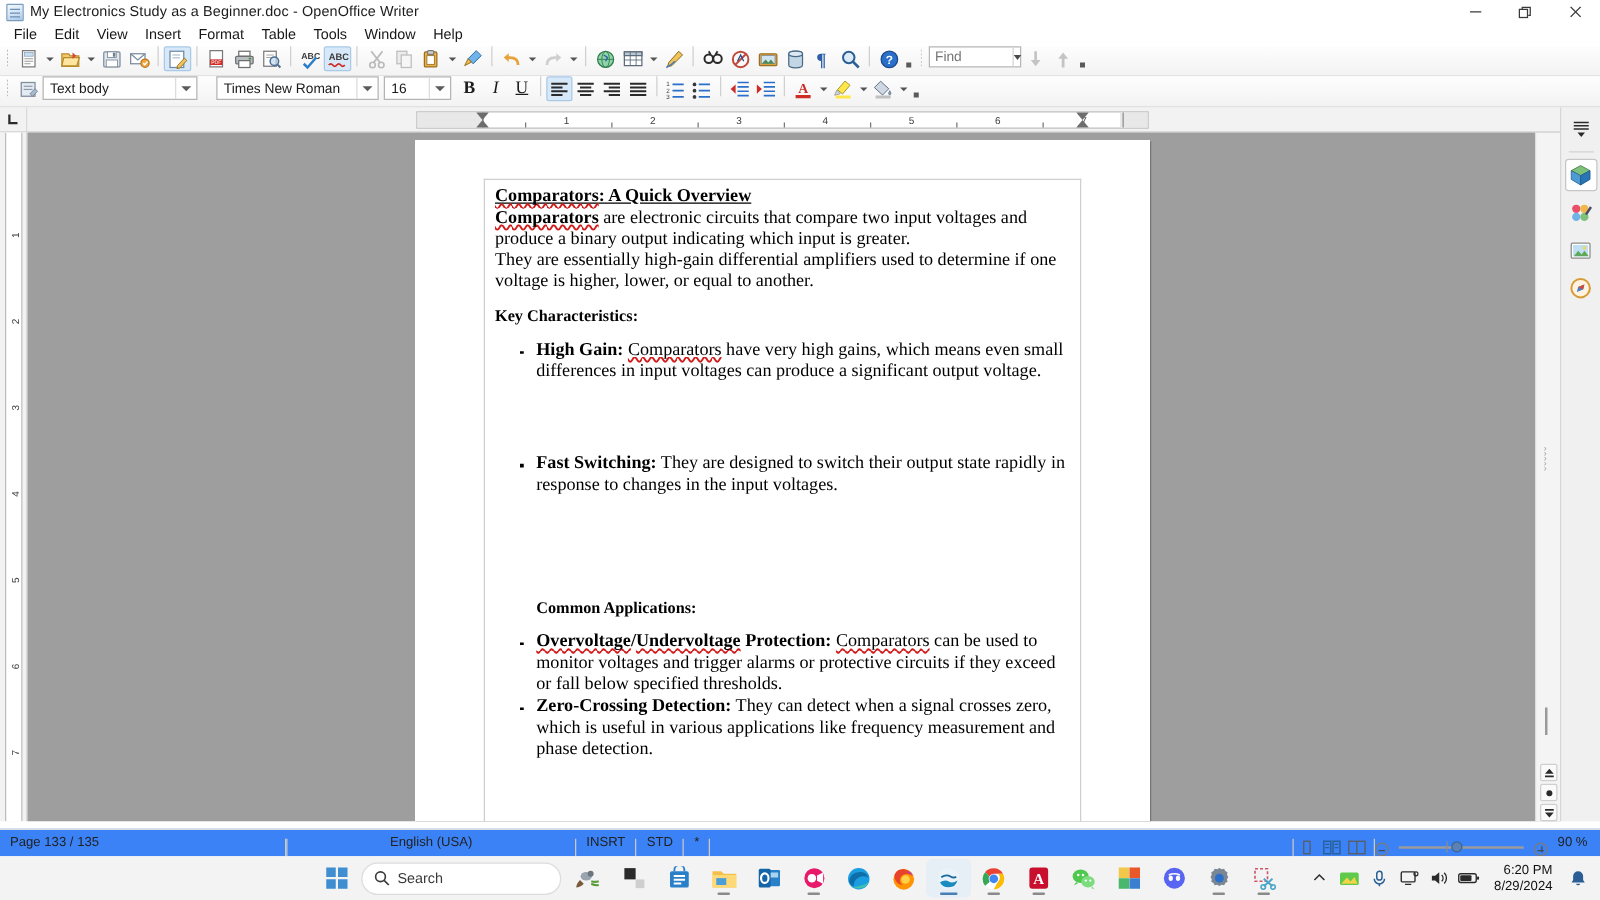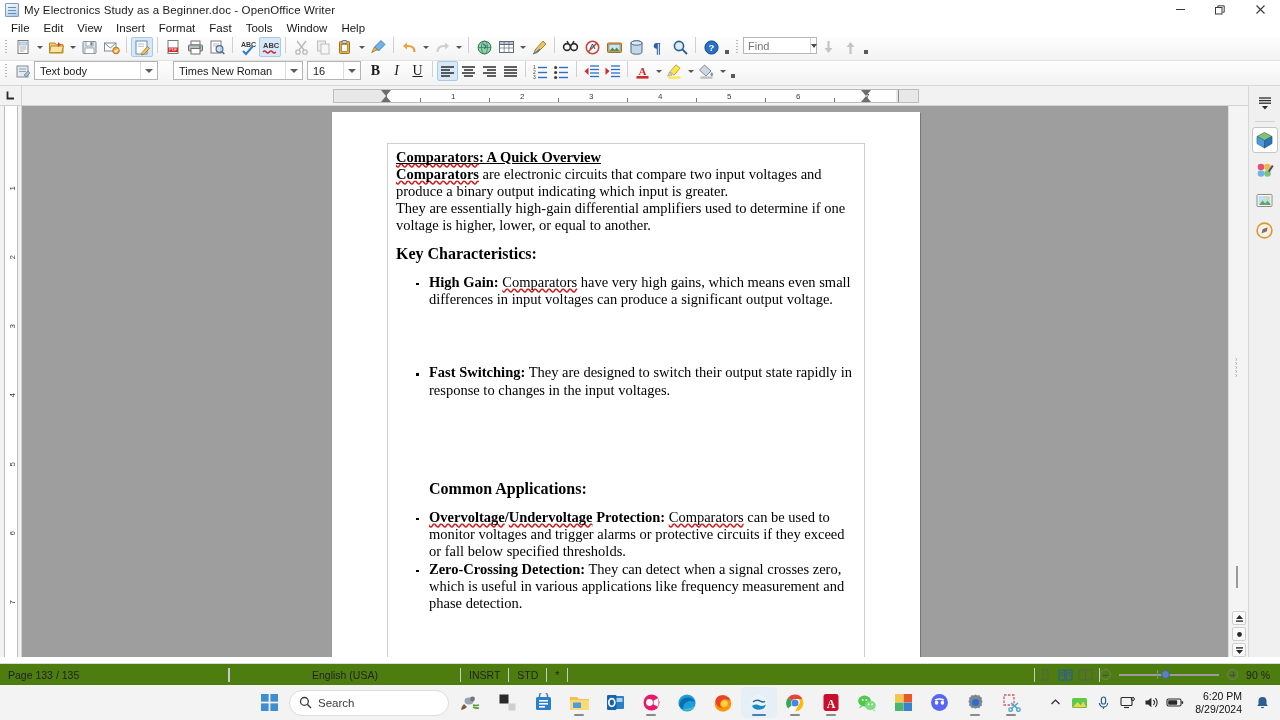--- a/index.html
+++ b/index.html
@@ -183,21 +183,21 @@
   .h-title {
     font-size: 14.5px; font-weight: bold; text-decoration: underline; margin-bottom: 9px;
   }
   .para { font-size: 14.5px; line-height: 1.17; }
   .gap { height: 11px; }
   .bold { font-weight: bold; }
   .sp { 
     text-decoration: underline; text-decoration-color: #d21b1b;
     text-decoration-style: wavy; text-decoration-skip-ink: none;
   }
-  .sect-head { font-size: 16px; font-weight: bold; }
+  .sect-head { font-size: 13px; font-weight: bold; }
   ul.bullets { margin: 0; padding: 0; list-style: none; }
   ul.bullets li {
     font-size: 14.5px; line-height: 1.19; position: relative;
     padding-left: 33px; margin: 0;
   }
   ul.bullets li:before {
     content: ""; position: absolute; left: 20px; top: 9px;
     width: 2.5px; height: 2.5px; background: #000;
   }
 
@@ -223,22 +223,22 @@
   .sb-btn {
     width: 26px; height: 26px; margin: 4px auto 0 auto; border-radius: 3px;
     display: flex; align-items: center; justify-content: center; position: relative;
   }
   .sb-btn.sel { background: #ffffff; border: 1px solid #c6c6c6; }
   .sb-sep { width: 20px; height: 1px; background: #d2d2d2; margin: 5px auto; }
 
   
   .statusbar {
     position: absolute; left: 0; top: 663px; width: 1280px; height: 22px;
-    background: #4d7c0f; border-top: 1px solid #dcdcdc;
-    display: flex; align-items: center; font-size: 10.5px; color: #222;
+    background: #3b82f6; border-top: 1px solid #dcdcdc;
+    display: flex; align-items: flex-end; font-size: 10.5px; color: #222;
   }
   .sb-cell { padding: 0 8px; height: 22px; display: flex; align-items: center; white-space: nowrap; }
   .sb-div { width: 1px; height: 14px; background: #c9c9c9; }
   .layout-btn { width: 16px; height: 14px; display:flex; align-items:center; justify-content:center; margin:0 2px; }
   .layout-btn.sel svg rect, .layout-btn.sel svg path { stroke: #2a6099; }
   .zoom-slider { width: 100px; height: 14px; position: relative; margin: 0 8px; }
   .zoom-track { position: absolute; left: 0; right: 0; top: 6px; height: 2px; background: #9b9b9b; }
   .zoom-mid { position: absolute; left: 38px; top: 2px; width: 1px; height: 9px; background: #8b8b8b; }
   .zoom-knob { position: absolute; left: 42px; top: 2px; width: 9px; height: 9px; border-radius: 50%;
                background: #5a82b4; border: 1px solid #3f6392; }
@@ -300,21 +300,21 @@
       </div>
     </div>
   </div>
 
   <div class="menubar">
     <div class="menu-item">File</div>
     <div class="menu-item">Edit</div>
     <div class="menu-item">View</div>
     <div class="menu-item">Insert</div>
     <div class="menu-item">Format</div>
-    <div class="menu-item">Fast</div>
+    <div class="menu-item">Table</div>
     <div class="menu-item">Tools</div>
     <div class="menu-item">Window</div>
     <div class="menu-item">Help</div>
   </div>
 
   <div class="toolbar" id="toolbar1">
     <div class="grip"></div>
 
     <div class="tb-btn">
       <svg class="icon" viewBox="0 0 17 17">

